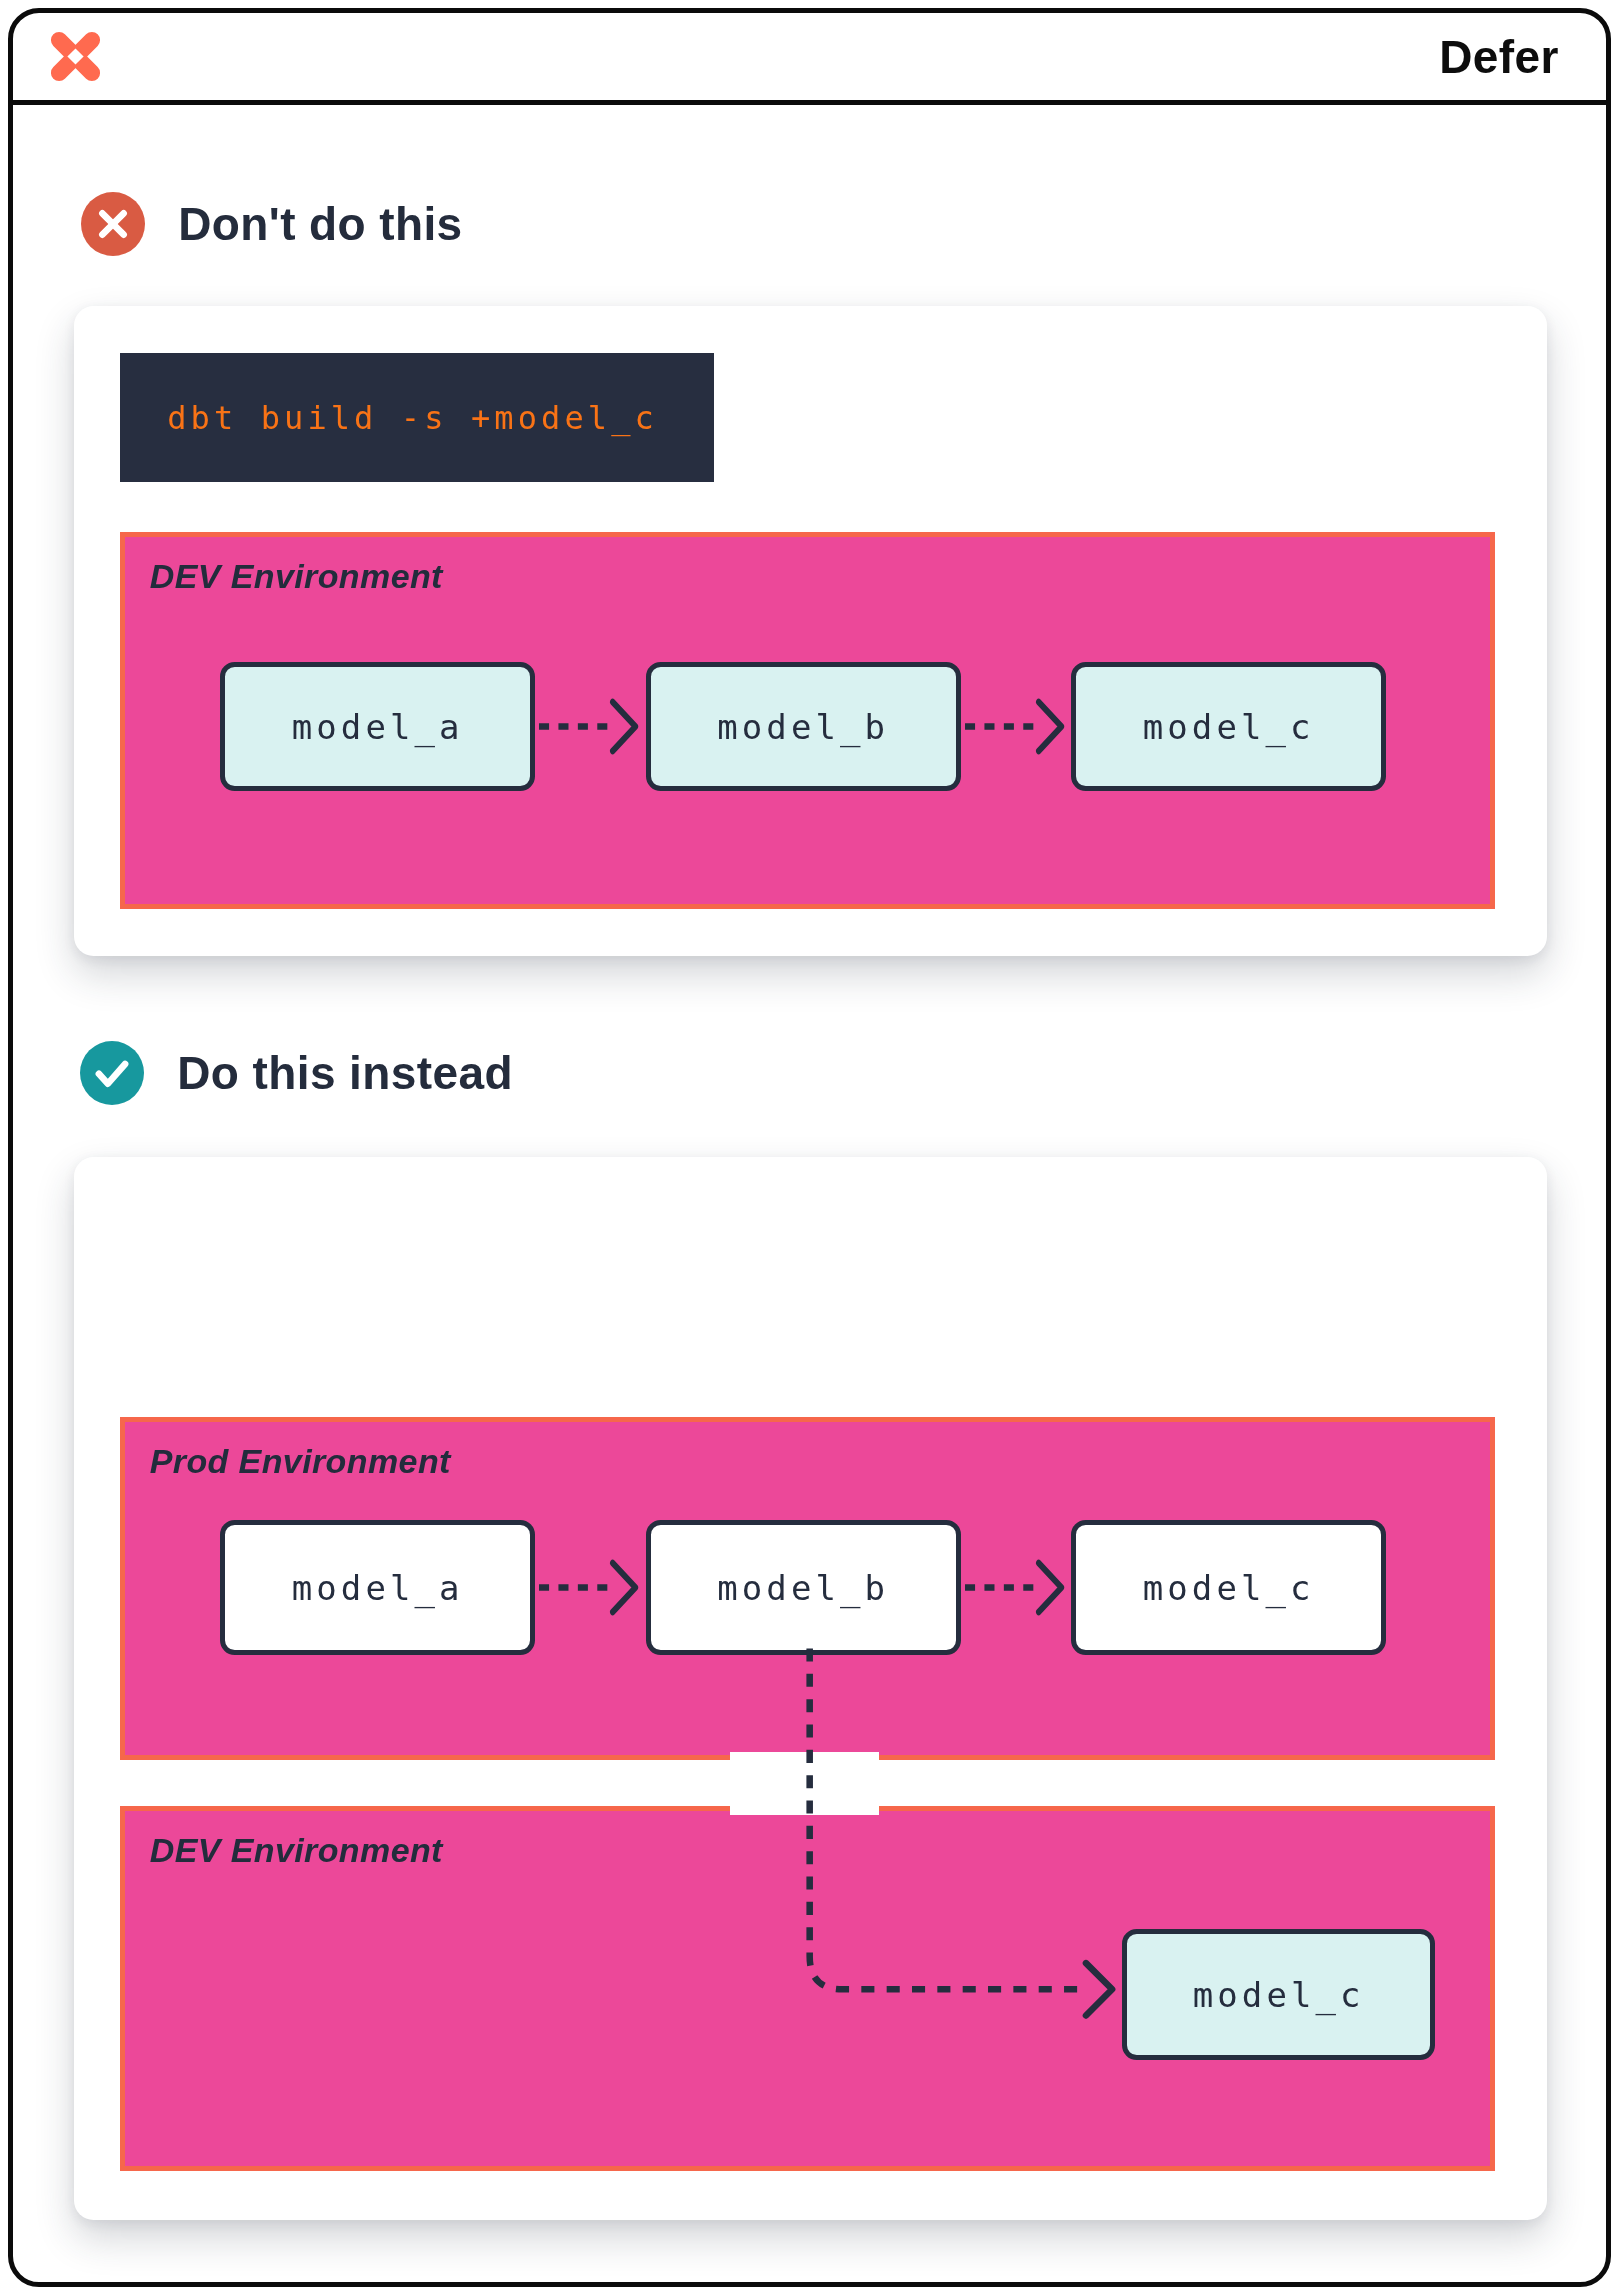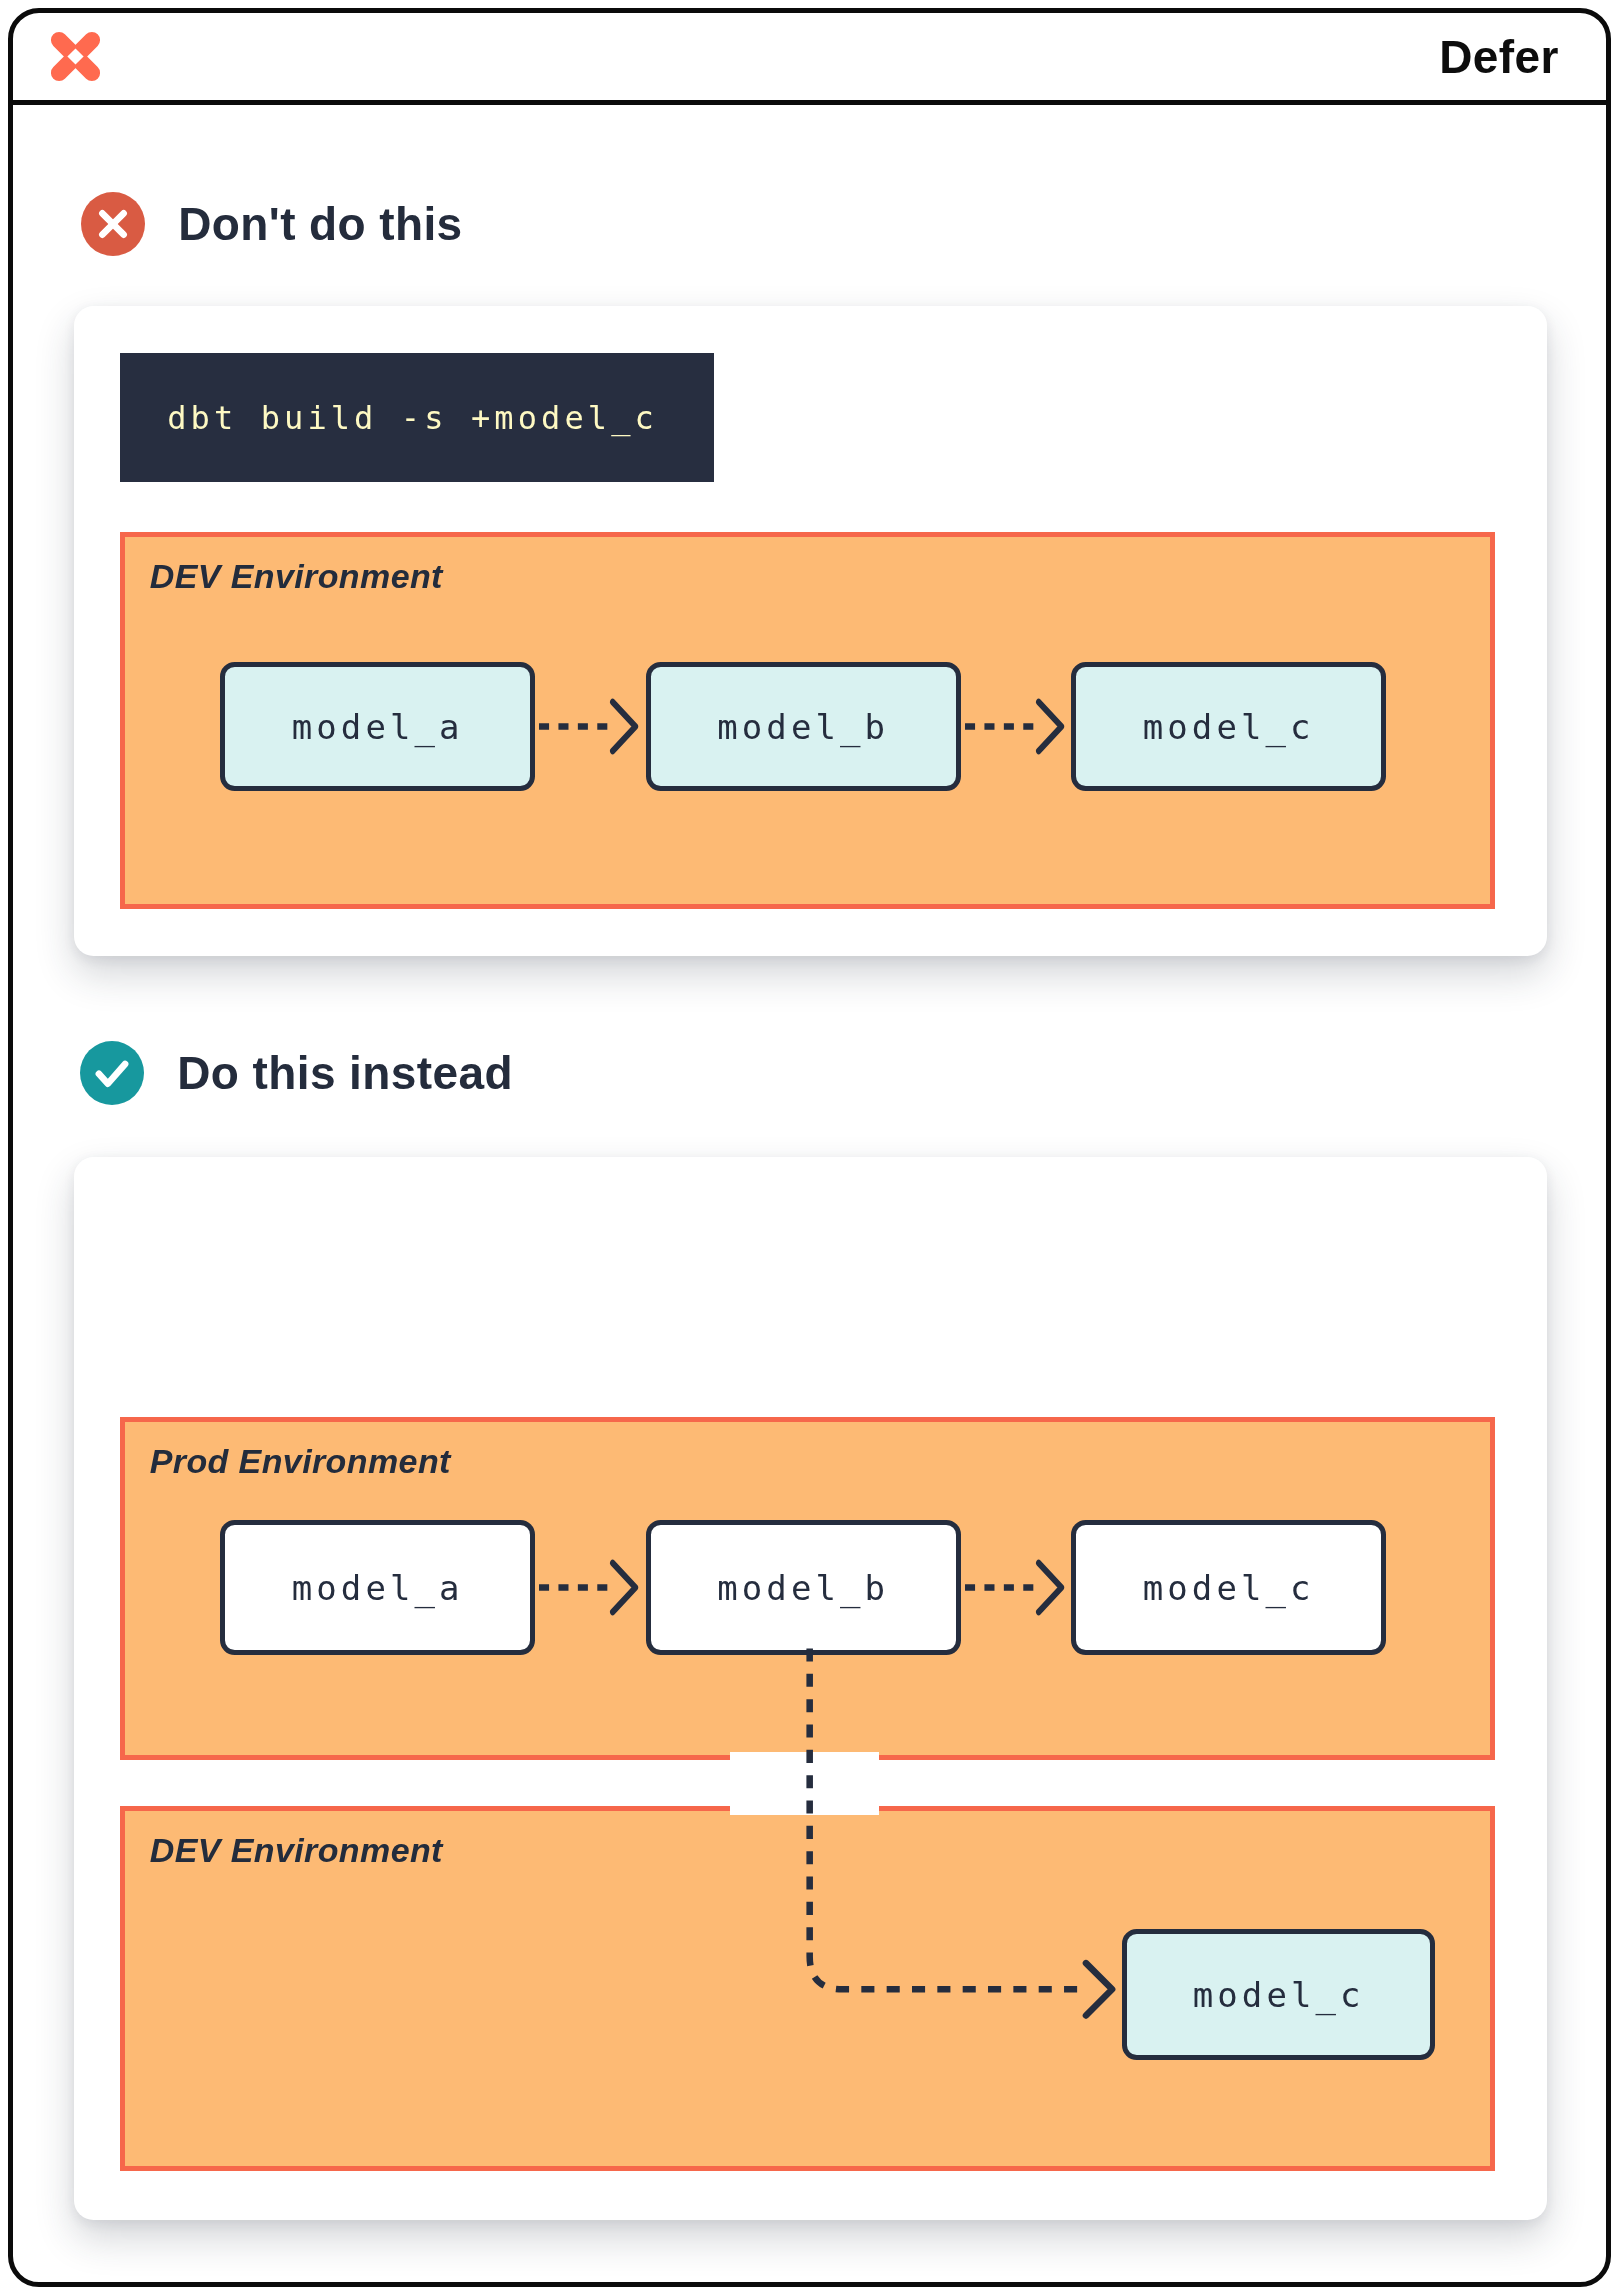--- a/index.html
+++ b/index.html
@@ -28,28 +28,28 @@
   .badge { width:64px; height:64px; flex:0 0 64px; }
   
   .card {
     position:absolute; background:#fff; border-radius:19.6px;
     box-shadow:0 18px 39px rgba(33,43,61,0.20), 0 3.3px 11.4px rgba(33,43,61,0.08);
   }
   .card.c1 { left:61px; top:293px;  width:1473px; height:650px; }
   .card.c2 { left:61px; top:1144px; width:1473px; height:1063px; }
   
   .code-block {
-    position:absolute; background:#272e40; color:#fef9c3;
+    position:absolute; background:#272e40; color:#f97316;
     font-family:"DejaVu Sans Mono", monospace; font-size:32px; letter-spacing:4.1px;
     display:flex; align-items:center; padding:0 47px; white-space:nowrap;
   }
   .code-block.cb1 { left:46px; top:47px; width:594px;  height:129px; }
   .code-block.cb2 { left:46px; top:52px; width:1382px; height:139px; }
   
-  .env-box { position:absolute; border:5.7px solid #f6674b; background:#fdba74; }
+  .env-box { position:absolute; border:5.7px solid #f6674b; background:#ec4899; }
   .env-box.e1 { left:46px; top:226px; width:1375px; height:377px; }
   .env-box.e2 { left:46px; top:260px; width:1375px; height:343px; }
   .env-box.e3 { left:46px; top:649px; width:1375px; height:365px; }
   .env-label {
     position:absolute; left:24.5px; top:19.6px;
     font-size:34px; font-weight:700; font-style:italic; color:#232c3c; letter-spacing:0.4px;
   }
   
   .model-row { position:absolute; left:12px; display:flex; align-items:center;
                padding-left:83px; padding-right:116px; width:100%; }

